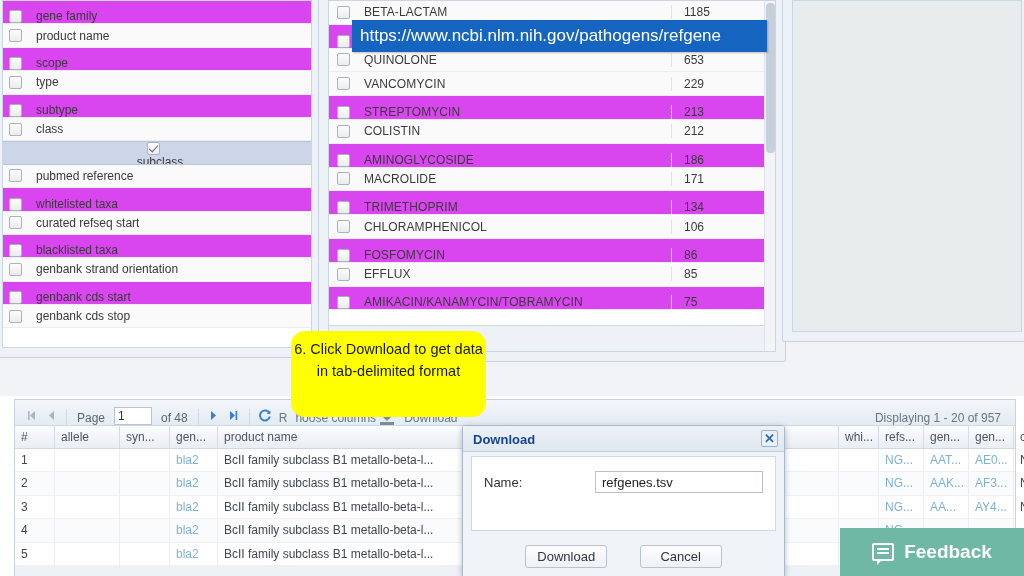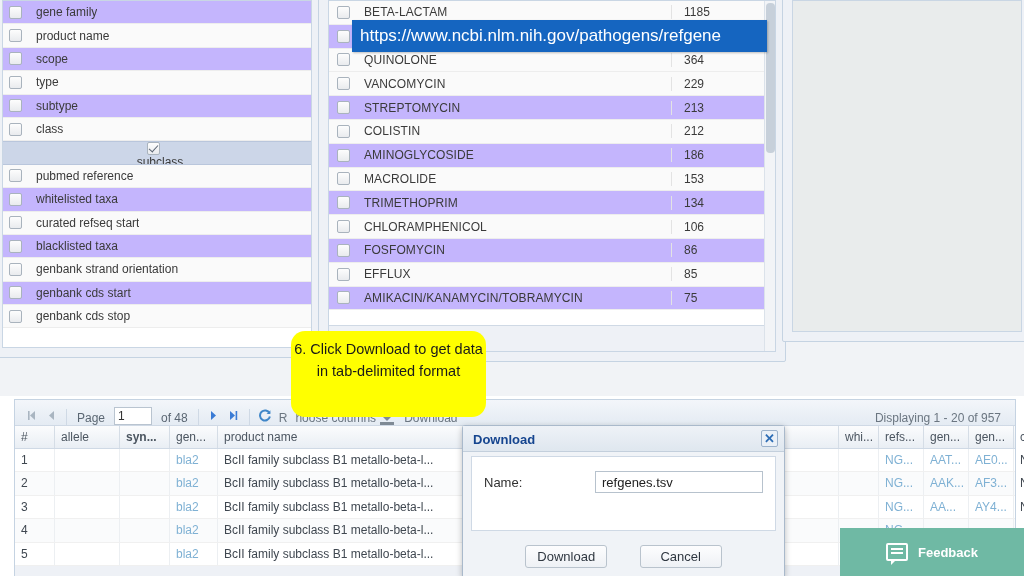--- a/index.html
+++ b/index.html
@@ -48,21 +48,21 @@
   .cb-list { position: absolute; left: 0; top: 0; right: 0; }
   .cb-row {
     display: flex; align-items: center;
     height: 23.4px;
     border-bottom: 1px solid #ededed;
     background: #fafafa;
     padding-left: 6px;
     font-size: 12px;
     color: #3a3a3a;
   }
-  .cb-row.alt { background: #c4b5fd; }
+  .cb-row.alt { background: #d946ef; align-items: flex-end; }
   .cb-row.sel { background: #ccd6e8; border-top: 1px solid #b9c6dc; border-bottom: 1px solid #b9c6dc; flex-direction: column; }
   .cb {
     width: 13px; height: 13px; flex: 0 0 13px;
     border: 1px solid #a9b3bd;
     background: linear-gradient(#fdfdfd, #e9ebee);
     border-radius: 2px;
     margin-right: 14px;
     position: relative;
   }
   .cb.on::after {
@@ -333,21 +333,21 @@
 
   
   .feedback {
     position: absolute;
     right: 0; bottom: 0;
     width: 184px; height: 48px;
     background: #6fb9a4;
     display: flex; align-items: center; justify-content: center;
     gap: 10px;
     color: #ffffff;
-    font-size: 13px;
+    font-size: 19px;
     font-weight: bold;
     z-index: 80;
   }
   .fb-icon {
     width: 22px; height: 18px;
     border: 2px solid #ffffff;
     border-radius: 2px;
     position: relative;
   }
   .fb-icon::before {
@@ -443,21 +443,21 @@
               <span class="mid-count">1185</span>
             </div>
             <div class="cb-row alt">
               <span class="cb"></span>
               <span class="mid-label"></span>
               <span class="mid-count"></span>
             </div>
             <div class="cb-row">
               <span class="cb"></span>
               <span class="mid-label">QUINOLONE</span>
-              <span class="mid-count">364</span>
+              <span class="mid-count">653</span>
             </div>
             <div class="cb-row">
               <span class="cb"></span>
               <span class="mid-label">VANCOMYCIN</span>
               <span class="mid-count">229</span>
             </div>
             <div class="cb-row alt">
               <span class="cb"></span>
               <span class="mid-label">STREPTOMYCIN</span>
               <span class="mid-count">213</span>
@@ -468,21 +468,21 @@
               <span class="mid-count">212</span>
             </div>
             <div class="cb-row alt">
               <span class="cb"></span>
               <span class="mid-label">AMINOGLYCOSIDE</span>
               <span class="mid-count">186</span>
             </div>
             <div class="cb-row">
               <span class="cb"></span>
               <span class="mid-label">MACROLIDE</span>
-              <span class="mid-count">153</span>
+              <span class="mid-count">171</span>
             </div>
             <div class="cb-row alt">
               <span class="cb"></span>
               <span class="mid-label">TRIMETHOPRIM</span>
               <span class="mid-count">134</span>
             </div>
             <div class="cb-row">
               <span class="cb"></span>
               <span class="mid-label">CHLORAMPHENICOL</span>
               <span class="mid-count">106</span>
@@ -563,21 +563,21 @@
             <span class="tray"></span>
         </span>
         <span class="tb-link">Download</span>
         <span class="tb-spacer"></span>
         <span class="tb-right">Displaying 1 - 20 of 957</span>
       </div>
 
       <div class="grid-head" id="grid-head">
           <div class="gh" style="width: 40px; flex: 0 0 40px;">#</div>
           <div class="gh" style="width: 65px; flex: 0 0 65px;">allele</div>
-          <div class="gh" style="width: 50px; flex: 0 0 50px; font-weight: bold;">syn...</div>
+          <div class="gh" style="width: 50px; flex: 0 0 50px;">syn...</div>
           <div class="gh" style="width: 48px; flex: 0 0 48px;">gen...</div>
           <div class="gh" style="width: 258px; flex: 0 0 258px;">product name</div>
           <div class="gh" style="width: 30px; flex: 0 0 30px;"></div>
           <div class="gh" style="width: 333px; flex: 0 0 333px;"></div>
           <div class="gh" style="width: 40px; flex: 0 0 40px;">whi...</div>
           <div class="gh" style="width: 45px; flex: 0 0 45px;">refs...</div>
           <div class="gh" style="width: 45px; flex: 0 0 45px;">gen...</div>
           <div class="gh" style="width: 45px; flex: 0 0 45px;">gen...</div>
           <div class="gh" style="width: 45px; flex: 0 0 45px;">cur...</div>
         </div>

